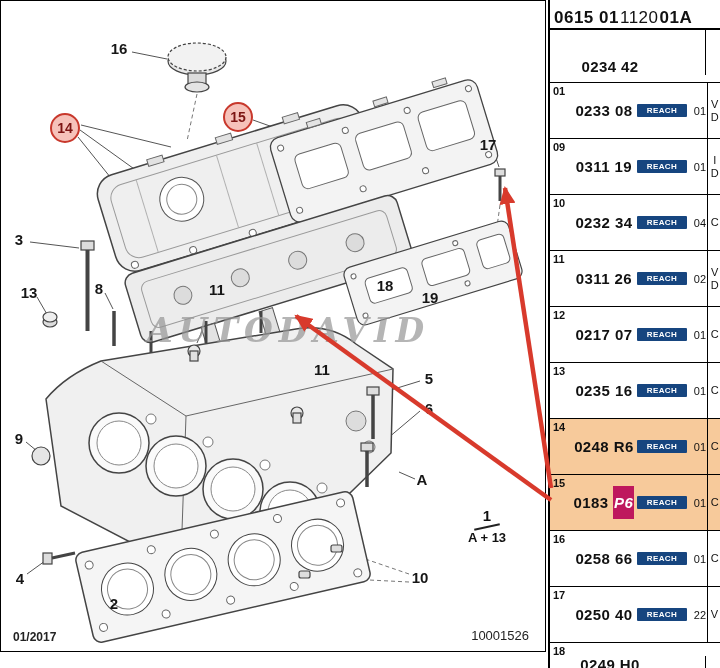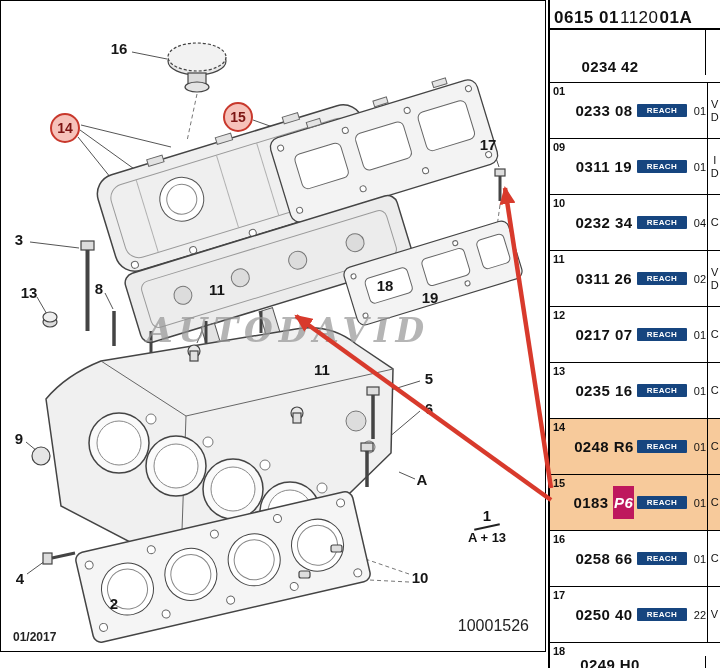--- a/index.html
+++ b/index.html
@@ -17,21 +17,21 @@
     border:1px solid #000; background:#fff; overflow:hidden;
   }
   .diagram-panel svg.art { position:absolute; left:0; top:0; }
   .watermark {
     position:absolute; left:146px; top:310px;
     font-family:"DejaVu Serif","Liberation Serif",serif;
     font-style:italic; font-weight:bold; font-size:33px; letter-spacing:6px;
     color:#969696; opacity:.7; pointer-events:none;
   }
   .date-label { position:absolute; left:12px; bottom:7px; font-size:12px; font-weight:bold; color:#222;text-align:right; }
-  .doc-number { position:absolute; right:16px; bottom:16px; font-size:16px; color:#222; }
+  .doc-number { position:absolute; right:16px; bottom:8px; font-size:13px; color:#222; }
 
   .callout {
     position:absolute; transform:translate(-50%,-50%);
     font-weight:bold; font-size:15px; color:#161616; white-space:nowrap;
   }
   .callout.circled {
     width:30px; height:30px; border-radius:50%;
     background:#f6c2ba; border:2px solid #c8382c; color:#7c1412;
     display:flex; align-items:center; justify-content:center; font-size:14px;
   }

